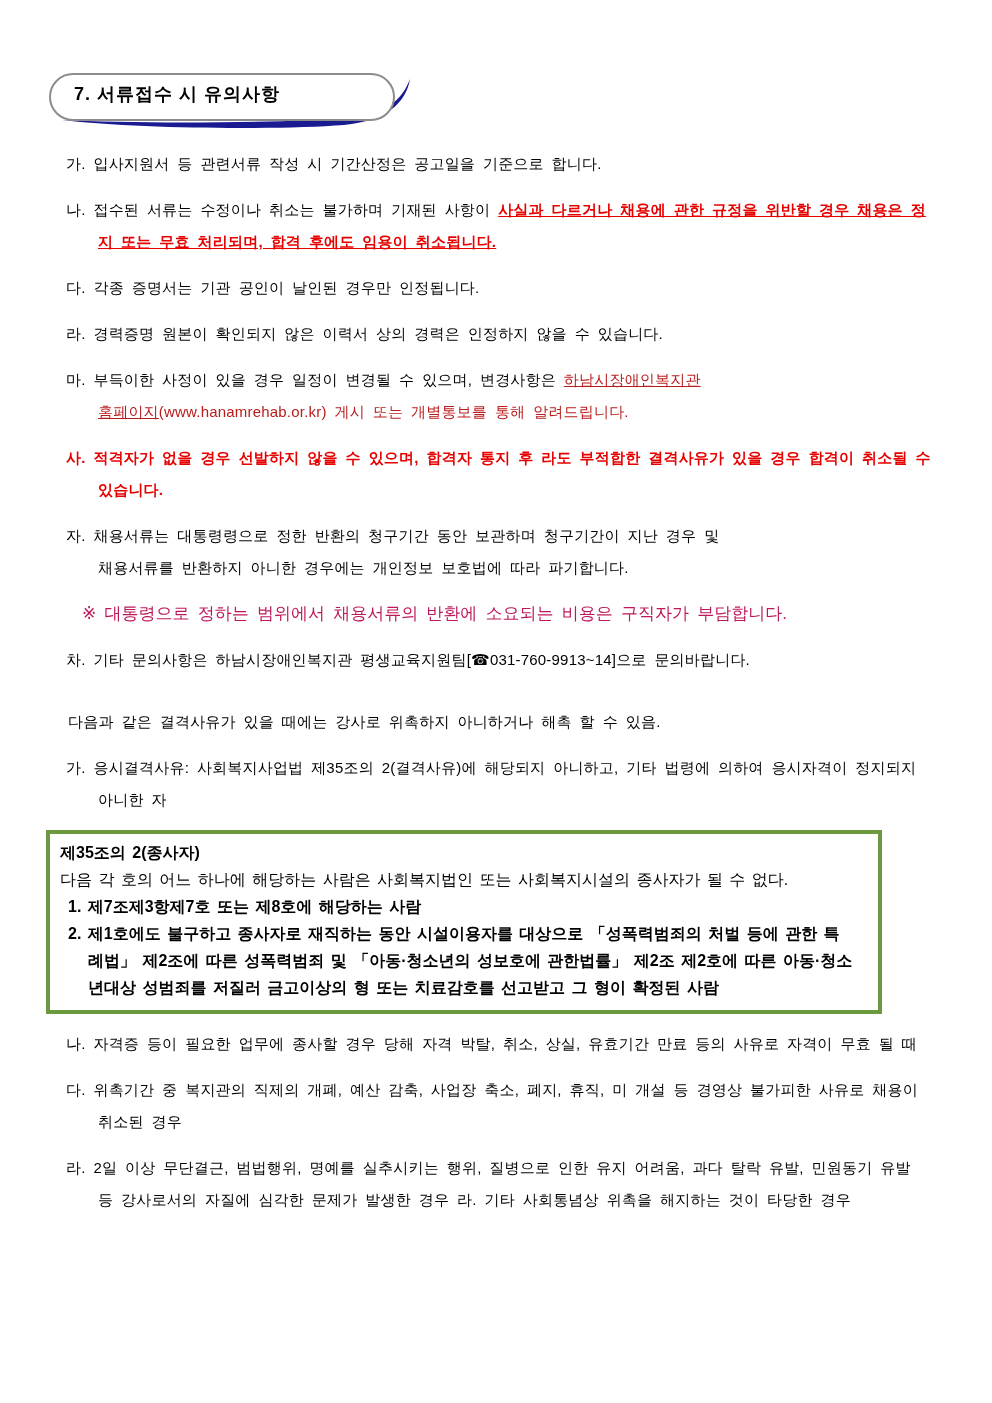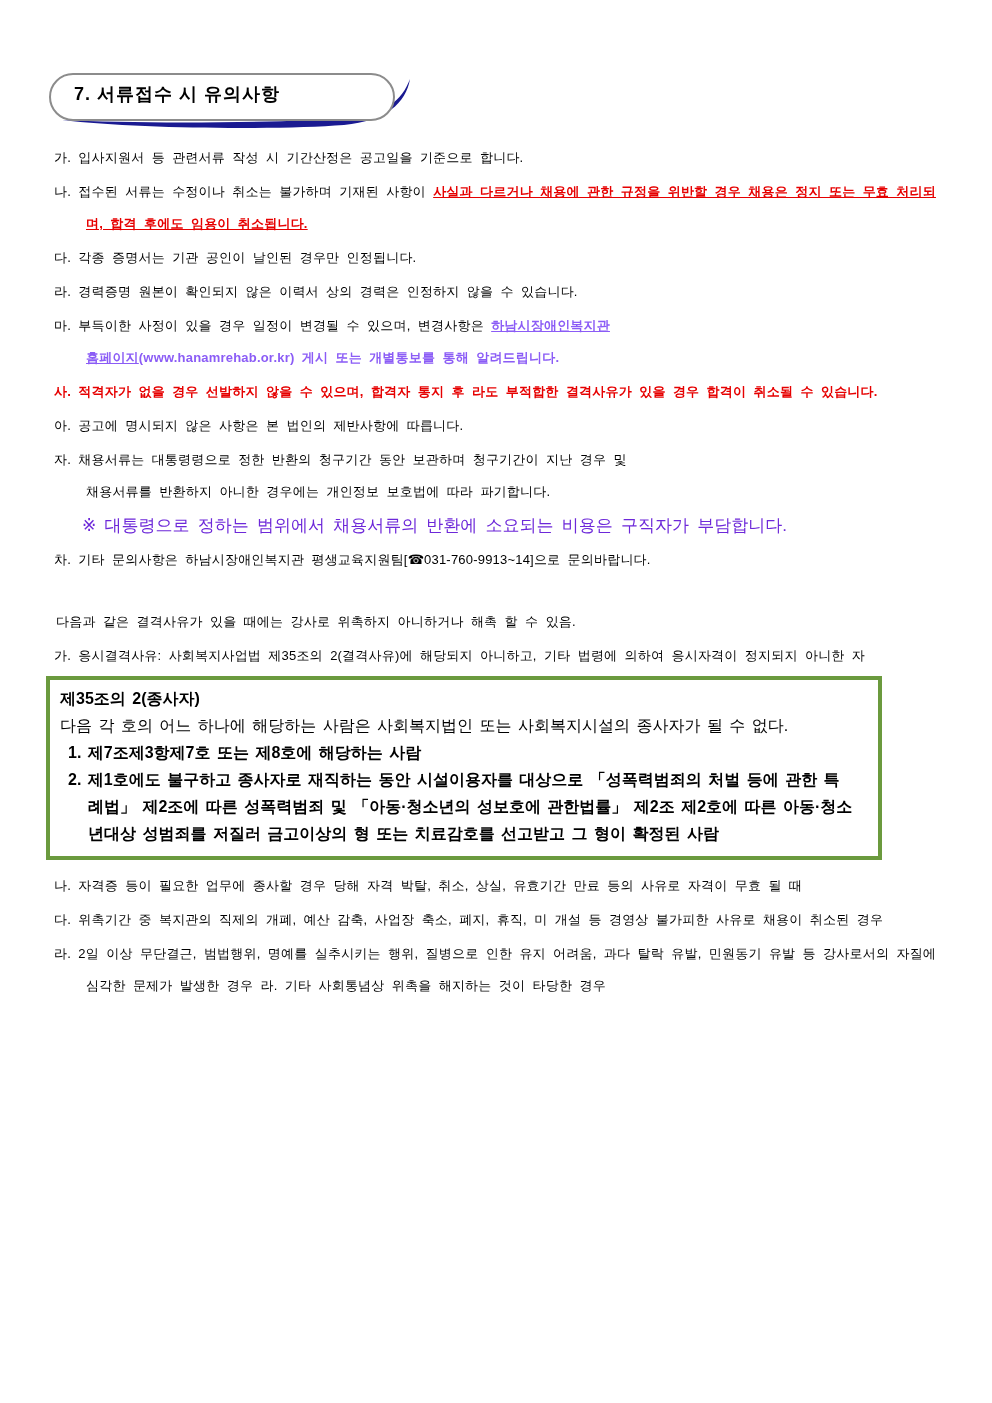--- a/index.html
+++ b/index.html
@@ -18,33 +18,33 @@
   .sec-header { position: relative; width: 372px; height: 62px; margin: 0 0 8px -4px; }
   .sec-header svg { position: absolute; top: 0; left: 0; display: block; }
   .hdr-text {
     position: absolute; top: 10px; left: 26px;
     font-size: 18px; font-weight: bold; letter-spacing: 1px;
     white-space: nowrap;
   }
 
   
   .item, .intro-line {
-    margin: 2px;
-    font-size: 13px;
+    margin: 14px;
+    font-size: 15px;
     line-height: 32px;
     word-spacing: 3.5px;
     letter-spacing: 0.2px;
   }
   .item { padding-left: 32px; text-indent: -32px; }
   .intro-line { padding-left: 2px; }
   .note-line { margin: 0 0 0 30px; font-size: 17px; line-height: 32px; word-spacing: 3.5px; }
 
   .t-red  { color: #e60000; font-weight: bold; }
-  .t-blue { color: #6d28d9; }
-  .t-blue-b { color: #8b5cf6; font-weight: bold; }
+  .t-blue { color: #be185d; }
+  .t-blue-b { color: #b91c1c; font-weight: normal; }
   .u { text-decoration: underline; }
 
   .sec7-list { margin-top: 2px; }
   .sec8-block { margin-top: 30px; }
 
   
   .law-box {
     box-sizing: border-box;
     width: 836px;
     border: 4px solid #6b9a3e;
@@ -80,21 +80,20 @@
     <p class="item"><span>다.</span> <span>각종 증명서는 기관 공인이 날인된 경우만 인정됩니다.</span></p>
 
     <p class="item"><span>라.</span> <span>경력증명 원본이 확인되지 않은 이력서 상의 경력은 인정하지 않을 수 있습니다.</span></p>
 
     <p class="item"><span>마.</span> <span>부득이한 사정이 있을 경우 일정이 변경될 수 있으며, 변경사항은 </span><span class="t-blue-b u">하남시장애인복지관</span><br>
       <span class="t-blue-b u">홈페이지</span><span class="t-blue-b">(www.hanamrehab.or.kr) 게시 또는 개별통보를 통해 알려드립니다.</span></p>
 
 
     <p class="item"><span class="t-red">사.</span> <span class="t-red">적격자가 없을 경우 선발하지 않을 수 있으며, 합격자 통지 후 라도 부적합한 결격사유가 있을 경우 합격이 취소될 수 있습니다.</span></p>
 
-    <p class="item"><span>아.</span> <span>공고에 명시되지 않은 사항은 본 법인의 제반사항에 따릅니다.</span></p>
 
     <p class="item"><span>자.</span> <span>채용서류는 대통령령으로 정한 반환의 청구기간 동안 보관하며 청구기간이 지난 경우 및</span><br>
       <span>채용서류를 반환하지 아니한 경우에는 개인정보 보호법에 따라 파기합니다.</span></p>
 
     <p class="note-line"><span class="t-blue">※ 대통령으로 정하는 범위에서 채용서류의 반환에 소요되는 비용은 구직자가 부담합니다.</span></p>
 
     <p class="item"><span>차.</span> <span>기타 문의사항은 하남시장애인복지관 평생교육지원팀[☎031-760-9913~14]으로 문의바랍니다.</span></p>
   </div>
 
   <div class="sec8-block">

